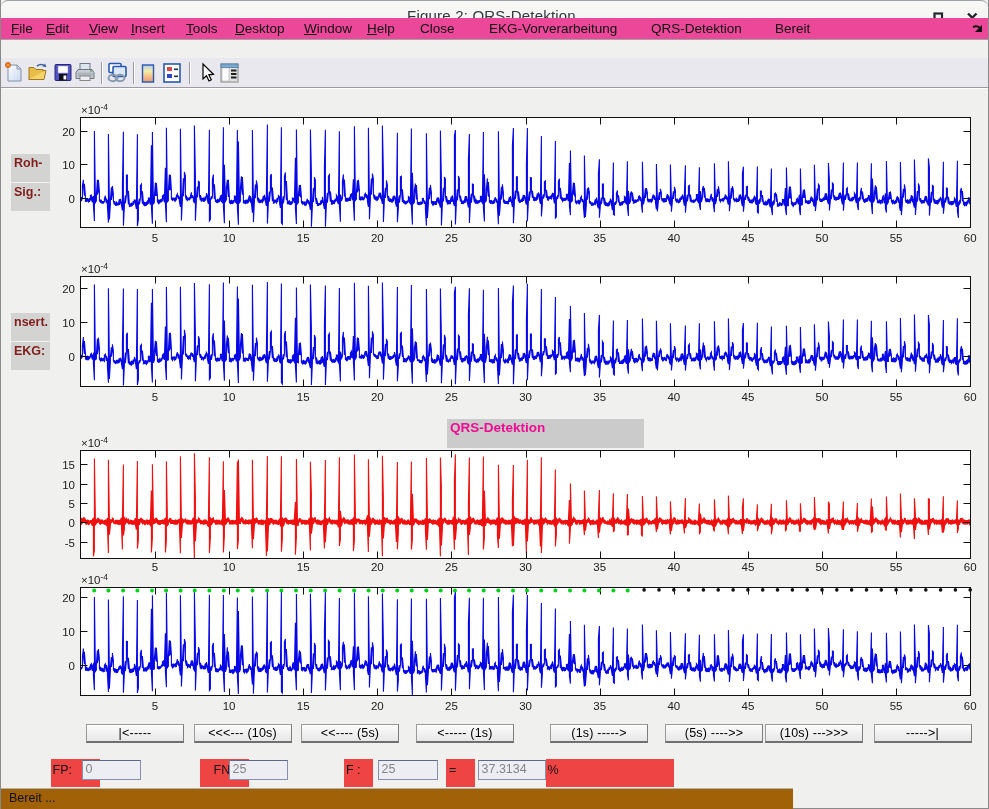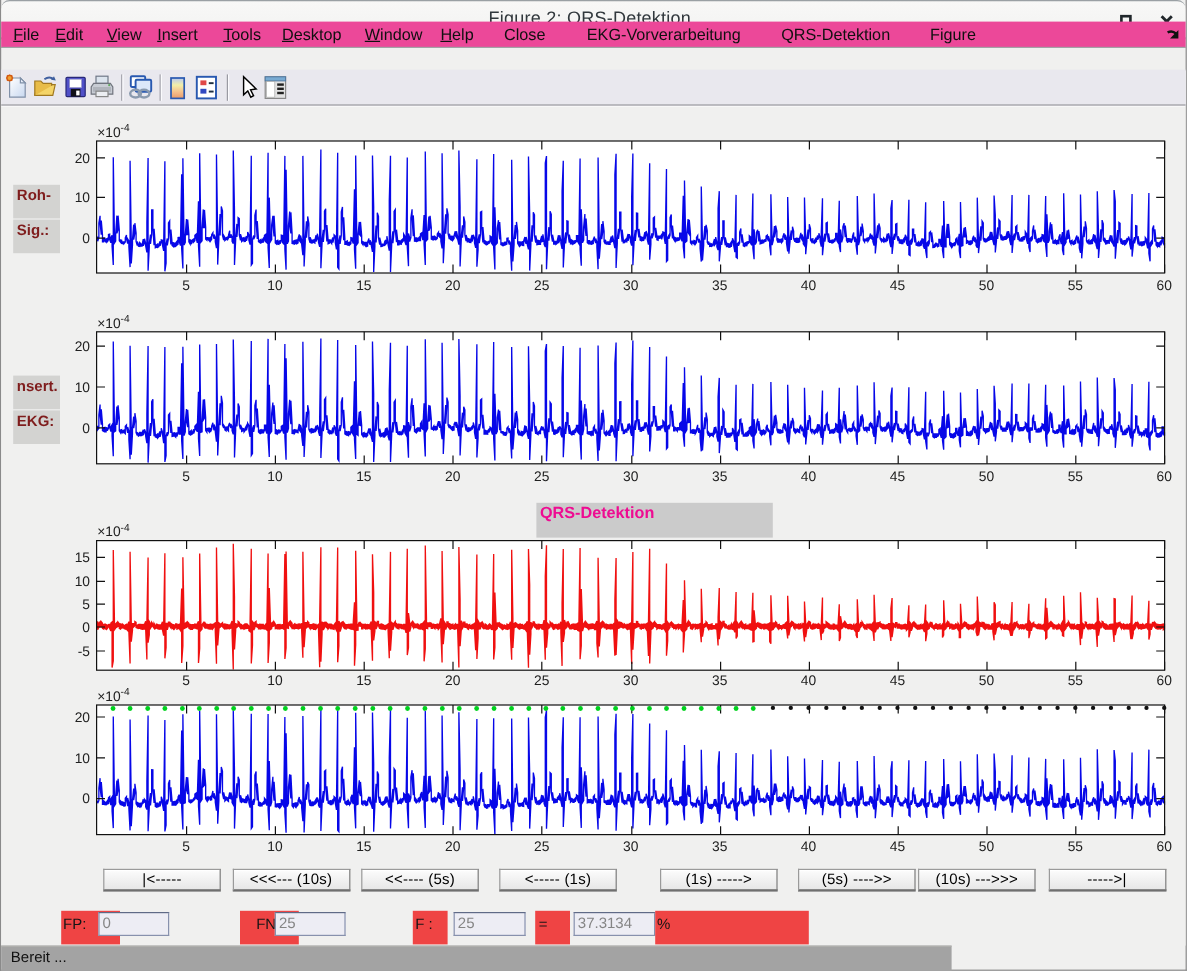--- a/index.html
+++ b/index.html
@@ -22,21 +22,21 @@
 #qrstitle{position:absolute;left:446px;top:419px;width:197px;height:29px;background:#cbcbcb;
  color:#ee0c92;font-weight:bold;font-size:13.5px;padding:1px 0 0 3px}
 .nbtn{position:absolute;top:723.5px;width:98px;height:19px;background:linear-gradient(#fcfcfc,#e7e7e7);
  border:1px solid #9a9a9a;border-bottom:2px solid #6f6f6f;border-right:1.5px solid #7d7d7d;
  box-shadow:inset 0 1px 0 #ffffff;
  font-size:12.5px;color:#000;text-align:center;line-height:16px;letter-spacing:0.2px}
 .patch{position:absolute;top:759px;height:27.5px;background:#ef4444;font-size:12.5px;
  color:#151515;padding-top:4px}
 .field{position:absolute;top:759.5px;height:20px;background:#ededf4;
  border:1.5px solid #8791ad;border-top-color:#5f6a86;font-size:12.5px;color:#858585;padding:1px 0 0 3px}
-#statusbar{position:absolute;left:0;top:788px;width:792px;height:21px;background:#a3a3a3;
+#statusbar{position:absolute;left:0;top:788px;width:792px;height:21px;background:#a16207;
  border-top:1px solid #b2b2af;font-size:12.5px;color:#101010;padding:2px 0 0 8px}
 #closebtn{position:absolute;left:804px;top:815px;width:174px;height:18px;
  background:linear-gradient(#fbfbfb,#e9e9e9);border:1px solid #8a8a8a;border-bottom:2px solid #6f6f6f;
  font-size:13px;text-align:left;line-height:15px;color:#000}
 </style></head>
 <body>
 <div id="win">
 <div id="titlebar">
       <div id="title">Figure 2: QRS-Detektion</div>
 <svg width="110" height="33" style="position:absolute;right:0;top:0" xmlns="http://www.w3.org/2000/svg">
@@ -50,21 +50,21 @@
       <span class="mi" style="left:45px"><u>E</u>dit</span>
       <span class="mi" style="left:88px"><u>V</u>iew</span>
       <span class="mi" style="left:130px"><u>I</u>nsert</span>
       <span class="mi" style="left:185px"><u>T</u>ools</span>
       <span class="mi" style="left:234px"><u>D</u>esktop</span>
       <span class="mi" style="left:303px"><u>W</u>indow</span>
       <span class="mi" style="left:366px"><u>H</u>elp</span>
       <span class="mi" style="left:419px">Close</span>
       <span class="mi" style="left:488px">EKG-Vorverarbeitung</span>
       <span class="mi" style="left:650px">QRS-Detektion</span>
-      <span class="mi" style="left:774px">Figure</span>
+      <span class="mi" style="left:774px">Bereit</span>
       <svg width="16" height="12" style="position:absolute;right:1px;top:5px" xmlns="http://www.w3.org/2000/svg">
         <path d="M2 4 Q6 2 9 5" fill="none" stroke="#111" stroke-width="2"></path>
         <path d="M11 2 L11 9 L4 9 Z" fill="#111"></path>
       </svg>
     </div>
 <div id="toolbar">
 <svg width="989" height="34" viewBox="0 0 989 34" style="position:absolute;left:0;top:0" xmlns="http://www.w3.org/2000/svg">
 <defs>
 <linearGradient id="cbar" x1="0" y1="0" x2="0" y2="1">
  <stop offset="0" stop-color="#b8c8f2"></stop>

